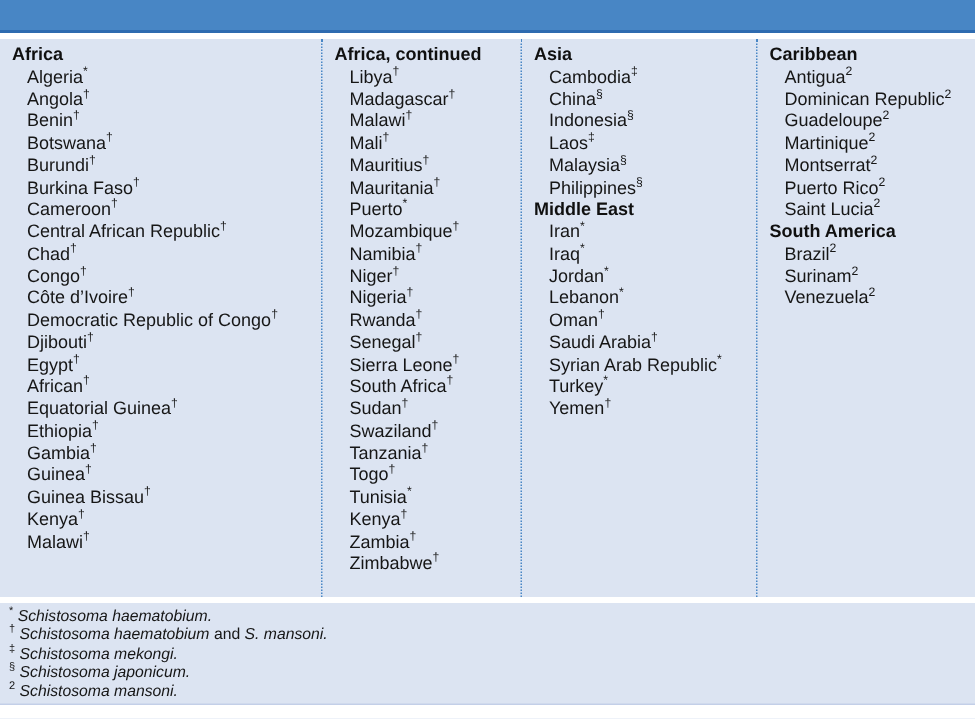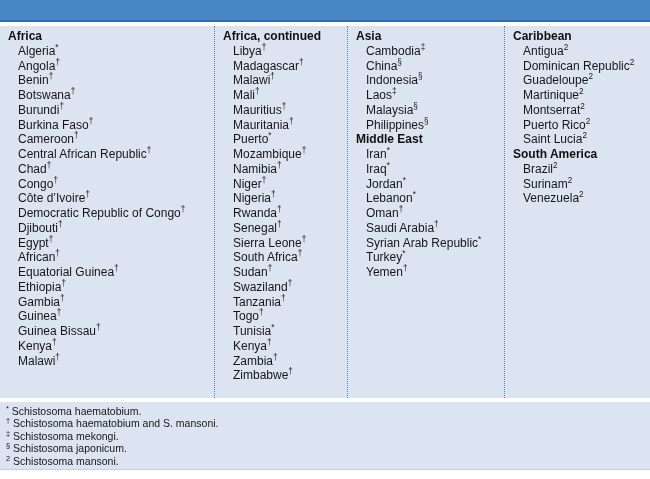--- a/index.html
+++ b/index.html
@@ -39,21 +39,21 @@
   sup.mk{font-size:0.68em;line-height:0;}
 
   
   .footnotes{
     position:absolute;top:402px;left:0;width:650px;height:68px;
     background:#dce4f2;box-sizing:border-box;padding:3px 0 0 6px;
     border-bottom:1px solid #c3cfe8;
   }
   .fn{font-size:10.5px;color:#161616;line-height:12.4px;white-space:nowrap;}
   .fn sup{font-size:0.7em;line-height:0;}
-  .fn .it{}
+  .fn .it{font-style:italic;}
 </style>
 </head>
 <body>
 
 <div class="page">
 
   <div class="header-bar">
     <div class="hcell" style="width:215px">Region</div>
     <div class="hcell" style="width:133px">Region</div>
     <div class="hcell" style="width:157px">Region</div>

